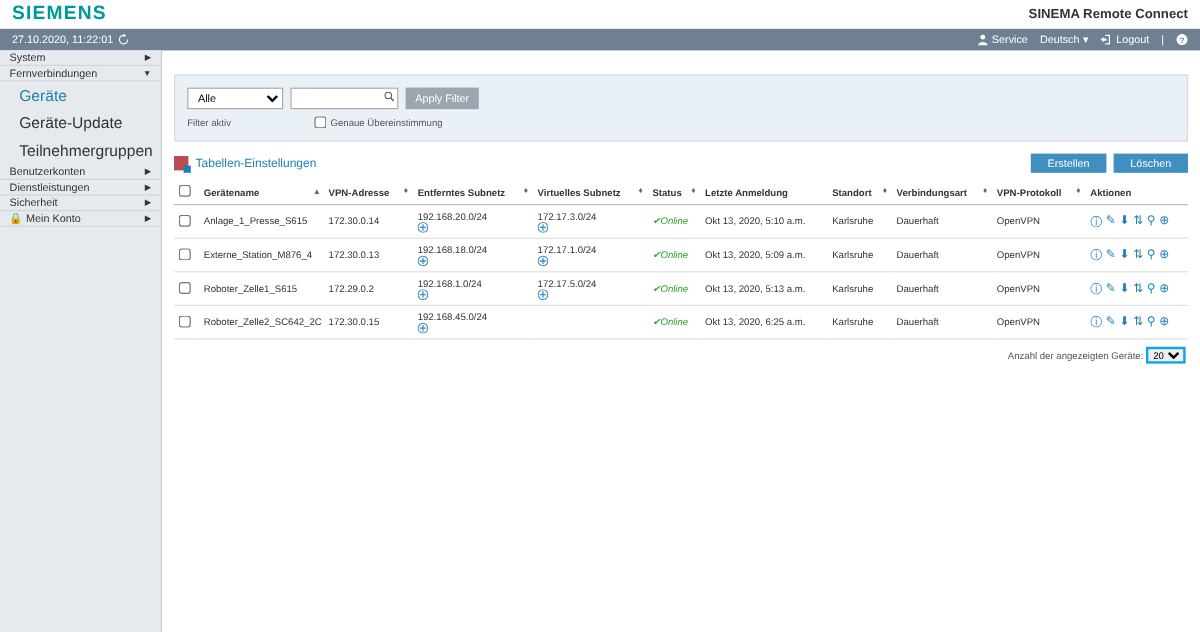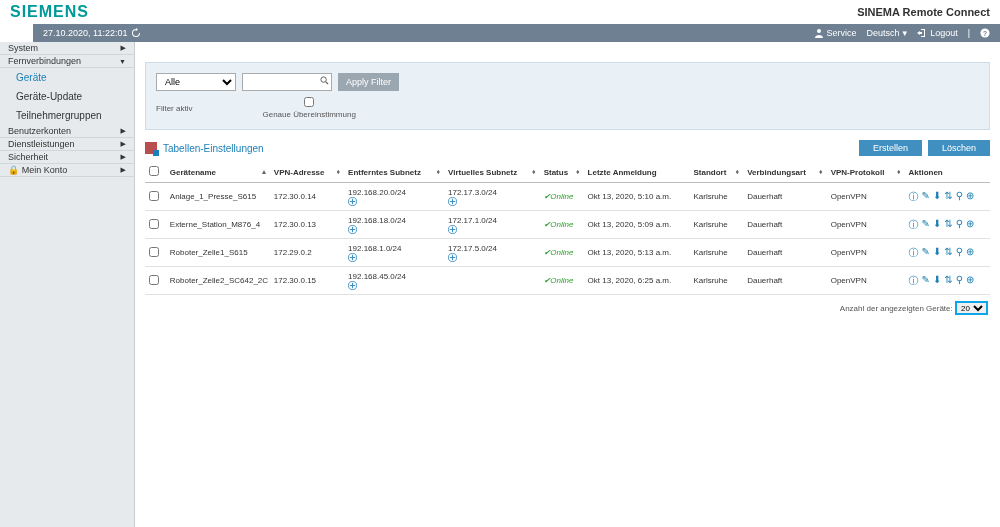--- a/index.html
+++ b/index.html
@@ -1,40 +1,40 @@
 <!DOCTYPE html>
 <html><head>
 <meta charset="utf-8">
 <style>
   * { box-sizing: border-box; margin: 0; padding: 0; }
   body { font-family: Arial, sans-serif; font-size: 9px; color: #333; background: #fff; width: 1000px; height: 527px; overflow: hidden; }
   .topbar { display: flex; justify-content: space-between; align-items: center; padding: 4px 10px; height: 24px; }
   .brand { font-weight: bold; font-size: 16px; color: #009999; letter-spacing: 1px; }
   .prod { font-weight: bold; font-size: 11px; color: #333; }
-  .util { background: #6f8092; color: #fff; display: flex; justify-content: space-between; align-items: center; padding: 2px 10px; height: 18px; font-size: 9px; margin-left: 33px; }
+  .util { background: #6f8092; color: #fff; display: flex; justify-content: space-between; align-items: center; padding: 2px 10px; height: 18px; font-size: 9px; }
   .util-left { display: flex; align-items: center; gap: 4px; }
   .util-right { display: flex; align-items: center; gap: 10px; }
   .util-right span, .util-link { display: flex; align-items: center; gap: 3px; cursor: pointer; }
   .layout { display: flex; height: calc(527px - 42px); }
   .sidebar { width: 135px; background: #e6eaed; border-right: 1px solid #ccc; }
   .nav-item { display: flex; justify-content: space-between; align-items: center; padding: 1px 8px; font-size: 9px; border-bottom: 1px solid #d0d6da; cursor: pointer; }
   .nav-item .arrow { font-size: 7px; color: #333; }
-  .nav-sub { padding: 4px 16px; font-size: 10px; cursor: pointer; }
+  .nav-sub { padding: 4px 16px; font-size: 13px; cursor: pointer; }
   .nav-sub.active { color: #1c7fb5; }
   .main { flex: 1; padding: 20px 10px; overflow: auto; }
   .filter-panel { background: #eaf1f6; border: 1px solid #d0dde6; padding: 10px; margin-bottom: 10px; }
   .filter-row1 { display: flex; gap: 6px; margin-bottom: 6px; }
   .sel, .inp { height: 18px; border: 1px solid #aaa; background: #fff; font-size: 9px; padding: 1px 4px; }
   .sel { width: 80px; }
   .search-wrap { position: relative; width: 90px; display: flex; }
   .search-wrap .inp { width: 100%; }
   .search-ico { position: absolute; right: 3px; top: 3px; font-size: 9px; color: #555; }
   .btn { background: #9aa6b0; color: #fff; border: none; padding: 3px 8px; font-size: 9px; cursor: pointer; }
   .filter-row2 { display: flex; gap: 70px; align-items: center; font-size: 8px; color: #555; }
-  .cb { display: flex; align-items: center; gap: 3px; flex-direction: column; }
+  .cb { display: flex; align-items: center; gap: 3px; }
   .tbl-head { display: flex; justify-content: space-between; align-items: center; margin: 6px 0; }
   .tbl-title { display: flex; align-items: center; gap: 6px; color: #1c7fb5; font-size: 10px; }
   .tbl-ico { width: 12px; height: 12px; background: #b94e4e; display: inline-block; position: relative; }
   .tbl-ico::after { content: ''; position: absolute; right: -2px; bottom: -2px; width: 6px; height: 6px; background: #1c7fb5; }
   .tbl-actions { display: flex; gap: 6px; }
   .btn-blue { background: #3f8fc0; color: #fff; border: none; padding: 3px 14px; font-size: 9px; cursor: pointer; }
   table { width: 100%; border-collapse: collapse; font-size: 8px; }
   th { text-align: left; padding: 4px 4px; border-bottom: 1px solid #bbb; font-weight: bold; white-space: nowrap; color: #333; }
   th .sort { float: right; font-size: 7px; color: #666; margin-left: 2px; }
   td { padding: 4px 4px; border-bottom: 1px solid #e0e0e0; white-space: nowrap; vertical-align: middle; }

